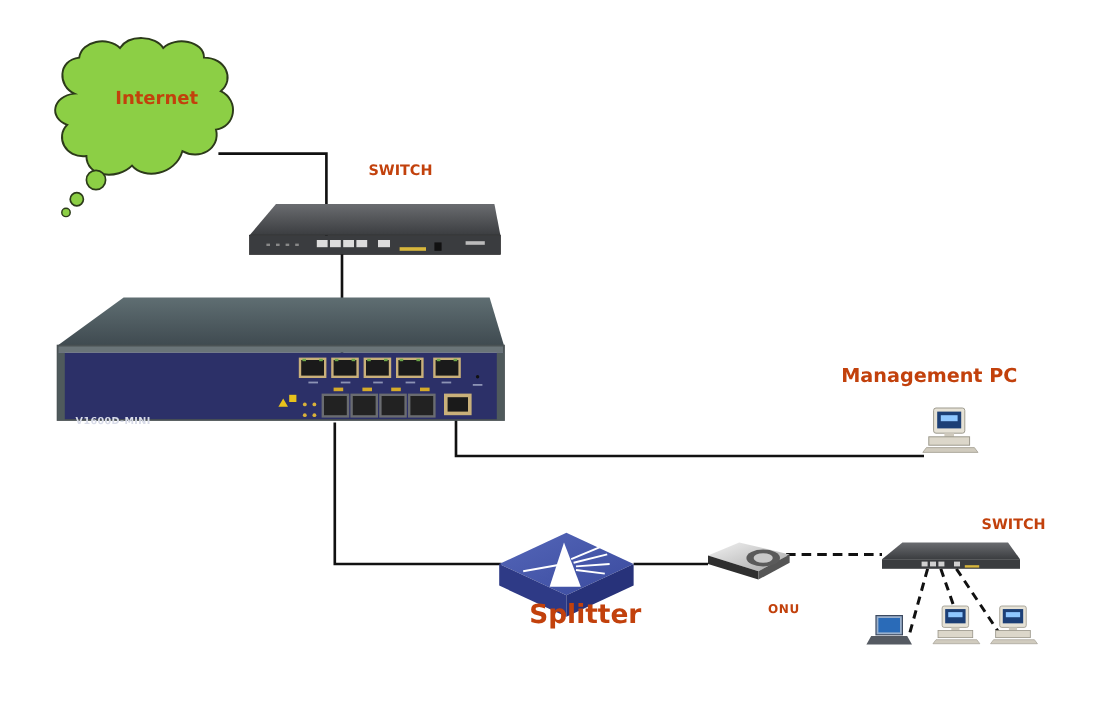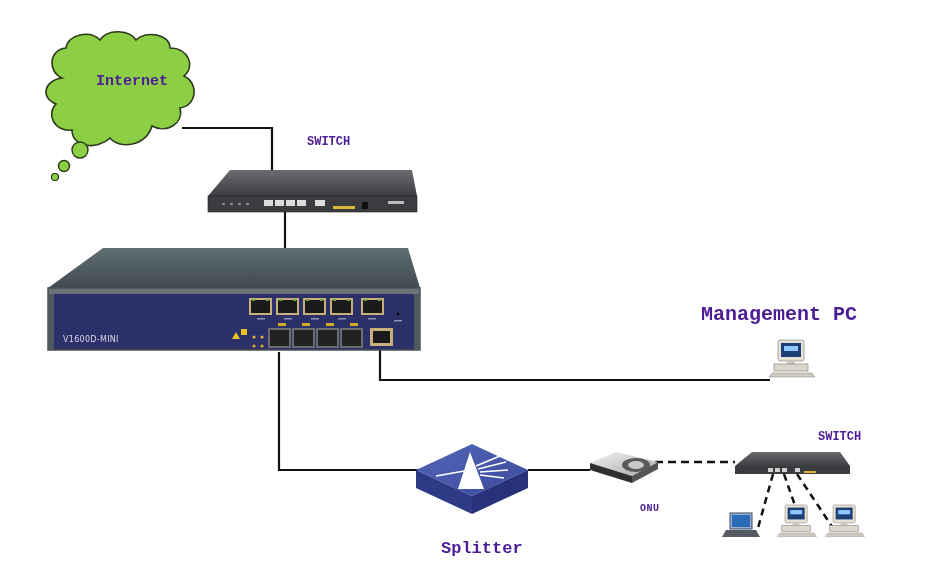--- a/index.html
+++ b/index.html
@@ -1,25 +1,25 @@
 <!DOCTYPE html>
 <html><head>
 <meta charset="utf-8">
 <style>
   html, body { margin: 0; padding: 0; background: #ffffff; }
   body { width: 932px; height: 587px; position: relative; overflow: hidden; font-family: "DejaVu Sans", sans-serif; }
   #stage { position: absolute; left: 0; top: 0; width: 932px; height: 587px; }
-  .lbl { position: absolute; color: #4c1d95; font-weight: bold; white-space: nowrap; font-family: Liberation Mono, monospace; }
+  .lbl { position: absolute; color: #c2410c; font-weight: bold; white-space: nowrap; }
   #lbl-internet { left: 96px; top: 73px; font-size: 15px; }
   #lbl-switch-top { left: 307px; top: 135px; font-size: 12px; }
-  #lbl-mgmt { left: 701px; top: 303px; font-size: 20px; text-align: center; }
+  #lbl-mgmt { left: 701px; top: 303px; font-size: 16px; text-align: center; }
   #lbl-switch-br { left: 818px; top: 430px; font-size: 12px; }
   #lbl-onu { left: 640px; top: 503px; font-size: 10px; letter-spacing: 0.5px; }
-  #lbl-splitter { left: 441px; top: 539px; font-size: 17px; }
-  #lbl-model { position: absolute; left: 63px; top: 335px; font-size: 8px; color: #d8dbe8; font-weight: normal; letter-spacing: 0.3px; }
+  #lbl-splitter { left: 441px; top: 500px; font-size: 22px; }
+  #lbl-model { position: absolute; left: 63px; top: 346px; font-size: 8px; color: #d8dbe8; font-weight: bold; letter-spacing: 0.3px; }
 </style>
 </head>
 <body>
 
 <svg id="stage" width="932" height="587" viewBox="0 0 932 587" xmlns="http://www.w3.org/2000/svg">
   <defs>
     <linearGradient id="oltTop" x1="0" y1="0" x2="0" y2="1">
       <stop offset="0" stop-color="#5f6e72"></stop>
       <stop offset="1" stop-color="#3f4a50"></stop>
     </linearGradient>

